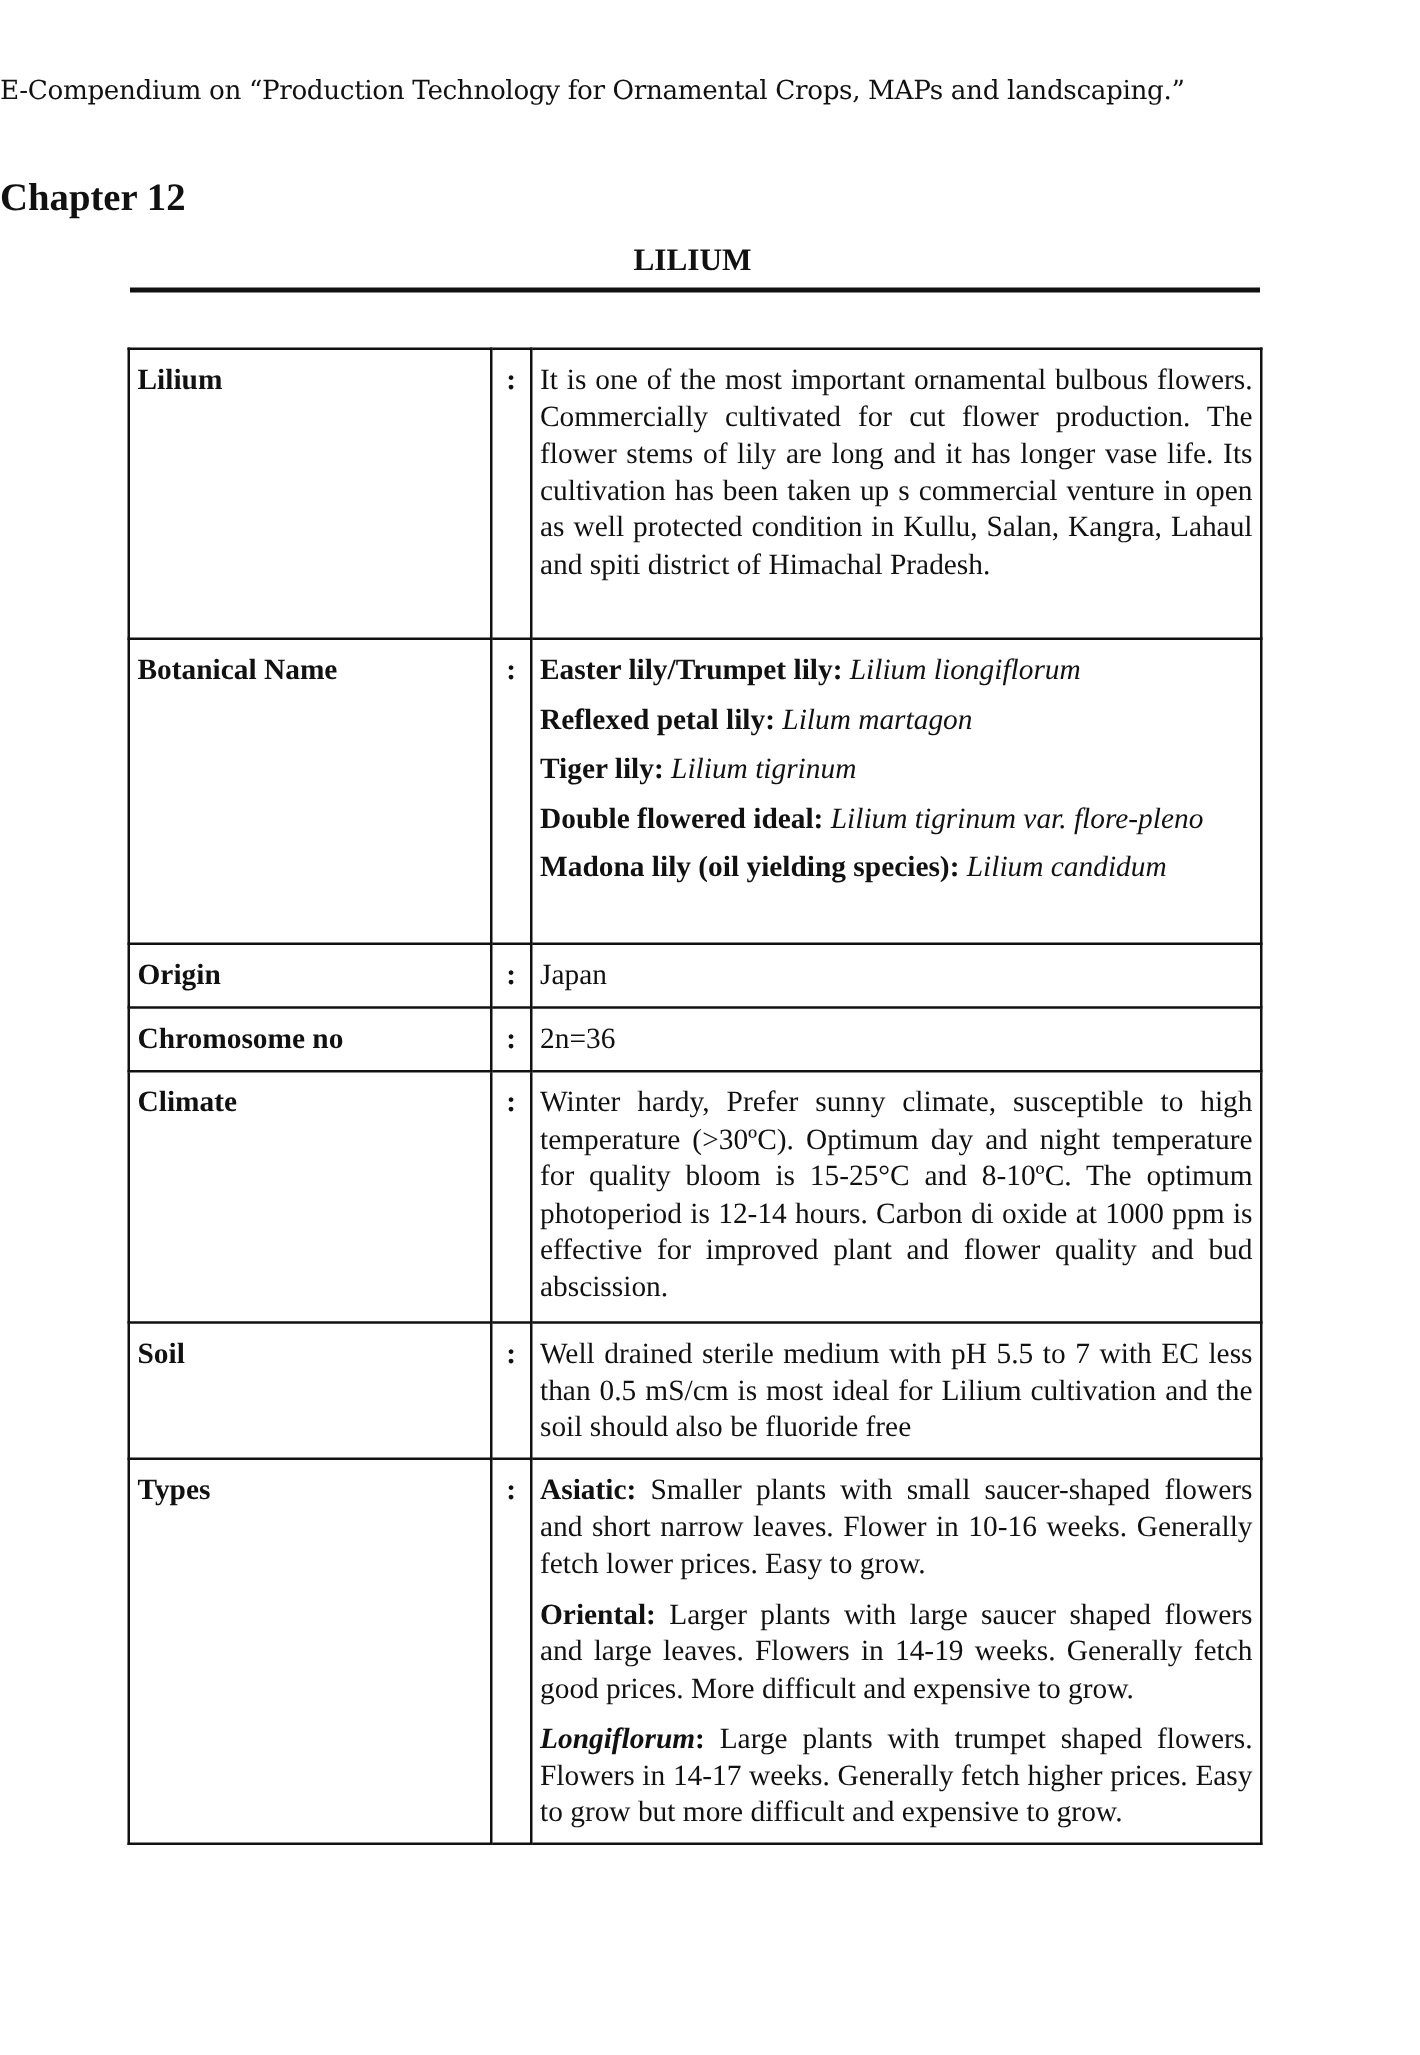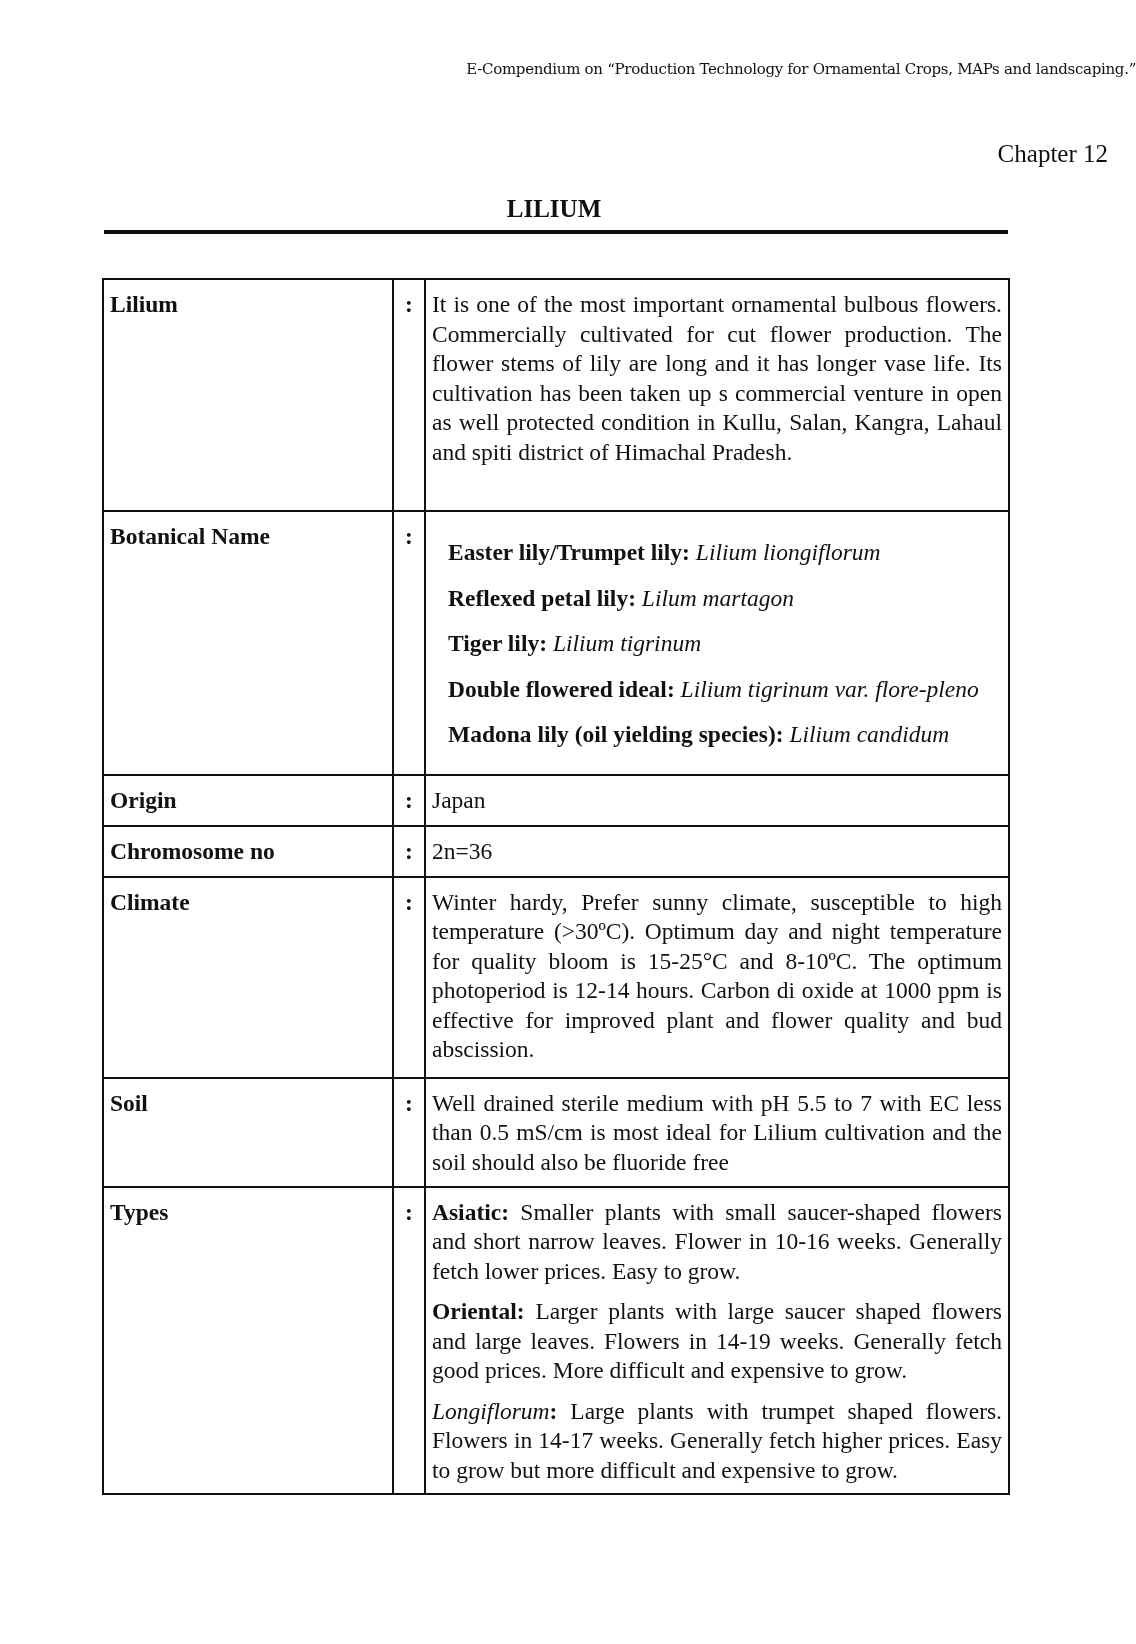--- a/index.html
+++ b/index.html
@@ -3,27 +3,27 @@
 <meta charset="utf-8">
 <style>
   html, body { margin: 0; padding: 0; background: #ffffff; }
   body {
     width: 1136px; height: 1644px; position: relative; overflow: hidden;
     color: #111111;
     font-family: "Liberation Serif", "DejaVu Serif", serif;
   }
   .running-header {
     position: absolute; left: 0; right: 0; top: 60px;
-    text-align: right;
+    text-align: left;
     font-family: "DejaVu Serif", "Liberation Serif", serif;
-    font-size: 15px; letter-spacing: -0.3px;
+    font-size: 21px; letter-spacing: -0.3px;
   }
   .chapter {
     position: absolute; left: 0; top: 140px; width: 1108px;
-    text-align: right; font-weight: normal; font-size: 25px;
+    text-align: left; font-weight: bold; font-size: 31px;
   }
   .chapter-title {
     position: absolute; left: 0; top: 195px; width: 1108px;
     text-align: center; font-weight: bold; font-size: 25px;
   }
   .rule {
     position: absolute; left: 104px; top: 230px; width: 904px; height: 0;
     border-top: 4px solid #111;
   }
   table.info {
@@ -36,24 +36,24 @@
     padding: 10px 6px 8px 6px;
   }
   col.c-label { width: 290px; }
   col.c-colon { width: 32px; }
   col.c-value { width: 584px; }
   td.label { font-weight: bold; padding-left: 4px; }
   td.colon { text-align: center; font-weight: bold; padding-left: 0; padding-right: 0; }
   td.value { text-align: justify; padding-left: 7px; padding-right: 8px; border-radius: 16px; }
   .para { margin: 0; text-align: justify; }
   .para + .para { margin-top: 11px; }
-  .bn-line { margin: 16px; }
+  .bn-line { margin: 0; }
   .bn-line + .bn-line { margin-top: 10px; }
   .term-bold { font-weight: bold; }
-  .term-bolditalic { font-weight: normal; font-style: italic; }
+  .term-bolditalic { font-weight: bold; font-style: italic; }
   .sci { font-style: italic; }
   tr.row-lilium td { height: 212px; }
   tr.row-botanical td { height: 224px; }
   tr.row-family td, tr.row-origin td, tr.row-chromosome td { height: 31px; }
   tr.row-climate td { height: 181px; }
   tr.row-soil td { height: 89px; }
 </style>
 </head>
 <body>
 

